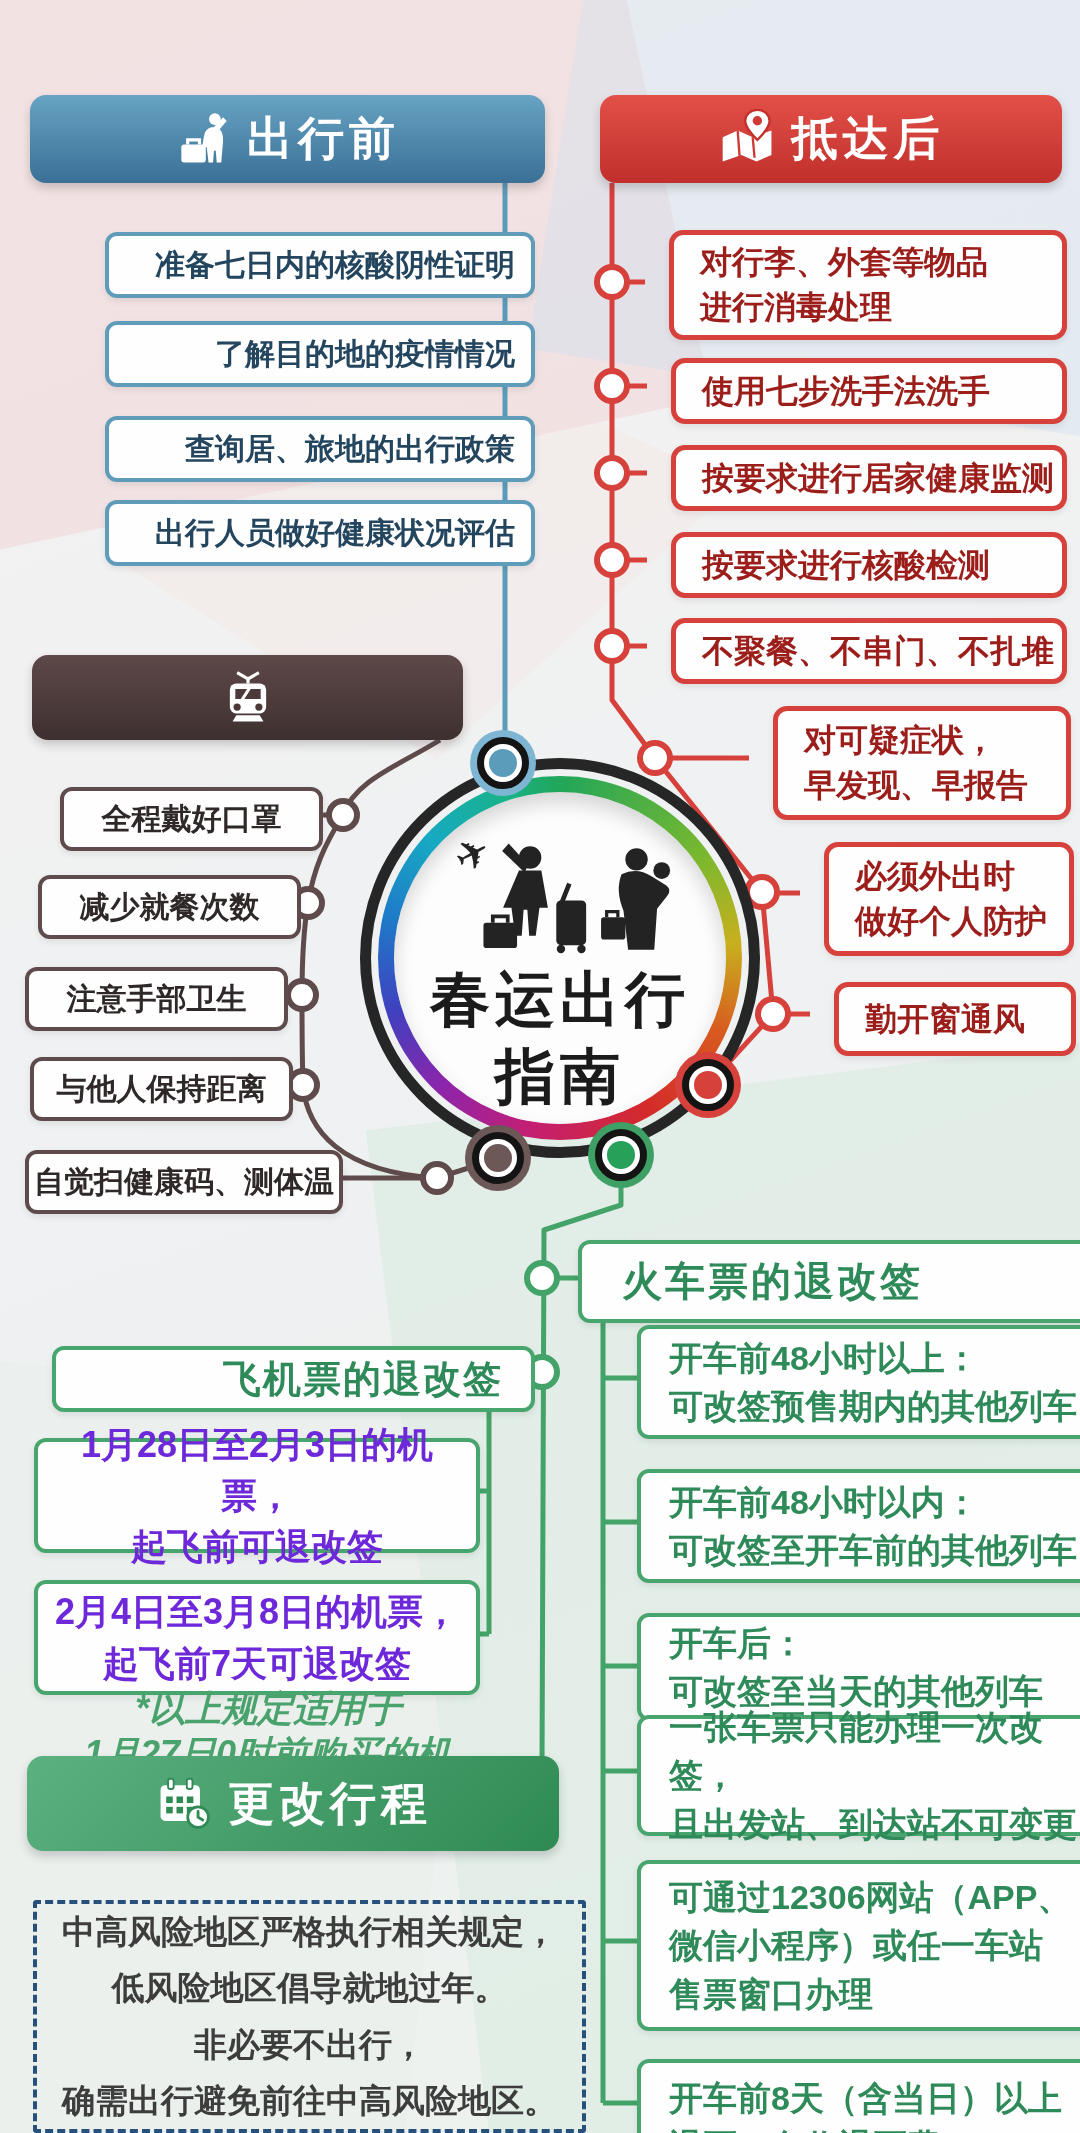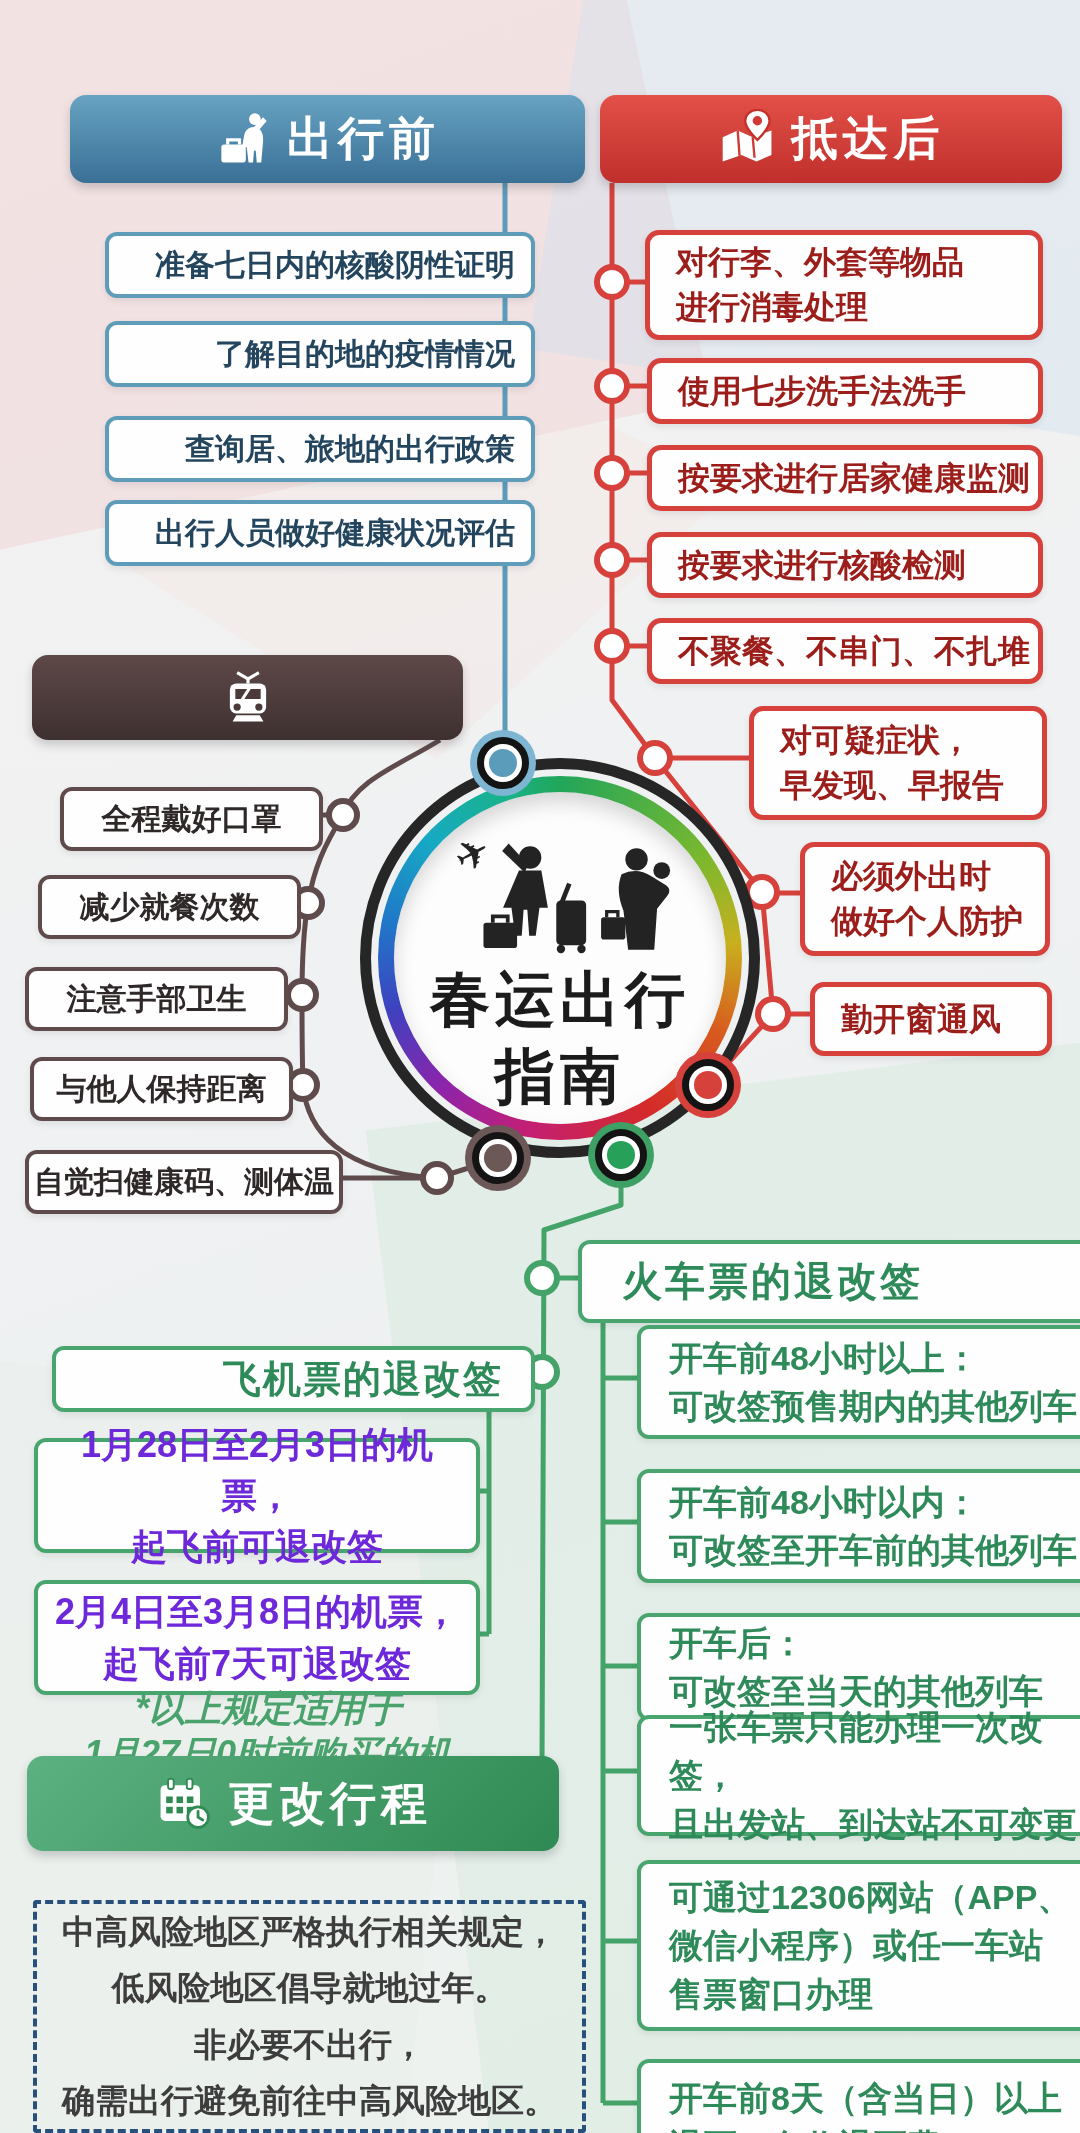--- a/index.html
+++ b/index.html
@@ -11,32 +11,32 @@
   }
   .wash{position:absolute;pointer-events:none;}
   
   .box{
     position:absolute;display:flex;align-items:center;
     background:#fffefe;border-radius:12px;font-weight:bold;
     white-space:pre-line;box-shadow:0 3px 6px rgba(60,60,70,.10);
     line-height:1.4;z-index:4;
   }
   .blue-box{border:4px solid #5e9cba;color:#24455e;font-size:30px;justify-content:flex-end;padding-right:16px;text-align:right;margin-left:48px;}
-  .red-box{border:5px solid #d6413c;color:#9c1e1b;font-size:32px;padding-left:26px;border-radius:14px;}
+  .red-box{border:5px solid #d6413c;color:#9c1e1b;font-size:32px;padding-left:26px;border-radius:14px;margin-left:24px;}
   .brown-box{border:4px solid #5f4b4b;color:#2e2828;font-size:30px;justify-content:center;text-align:center;}
   .green-box{border:4px solid #48a56d;color:#2f8a5a;font-size:34px;padding-left:28px;line-height:1.42;}
   .flight-box{border:4px solid #48a56d;color:#6d28d9;font-size:36px;justify-content:center;text-align:center;line-height:1.42;padding:0 8px;}
   
   .hdr{
     position:absolute;display:flex;align-items:center;justify-content:center;
     border-radius:16px;color:#fff;font-weight:bold;font-size:46px;letter-spacing:5px;
     box-shadow:0 5px 10px rgba(50,50,60,.22);z-index:4;gap:14px;
   }
   .hdr svg{flex:0 0 auto;}
-  .hdr-before{background:linear-gradient(180deg,#67a3c2,#3a6f96);margin-left:40px;}
+  .hdr-before{background:linear-gradient(180deg,#67a3c2,#3a6f96);}
   .hdr-after{background:linear-gradient(180deg,#e25048,#c02f2b);}
   .hdr-journey{background:linear-gradient(180deg,#5e4848,#3e3030);font-size:44px;}
   .hdr-train{background:#fffefe;border:4px solid #48a56d;color:#2f8a5a;justify-content:flex-start;padding-left:40px;font-size:40px;letter-spacing:3px;border-radius:12px;box-shadow:0 3px 6px rgba(60,60,70,.10);}
   .hdr-flight{background:#fffefe;border:4px solid #48a56d;color:#2f8a5a;justify-content:flex-end;padding-right:28px;font-size:38px;letter-spacing:2px;border-radius:12px;box-shadow:0 3px 6px rgba(60,60,70,.10);}
   .hdr-change{background:linear-gradient(135deg,#5cb181,#2e8a52);}
   .note{
     position:absolute;color:#4aa36d;font-size:36px;font-style:italic;font-weight:bold;
     text-align:center;white-space:pre-line;line-height:1.25;z-index:4;
   }
   .dashed{

